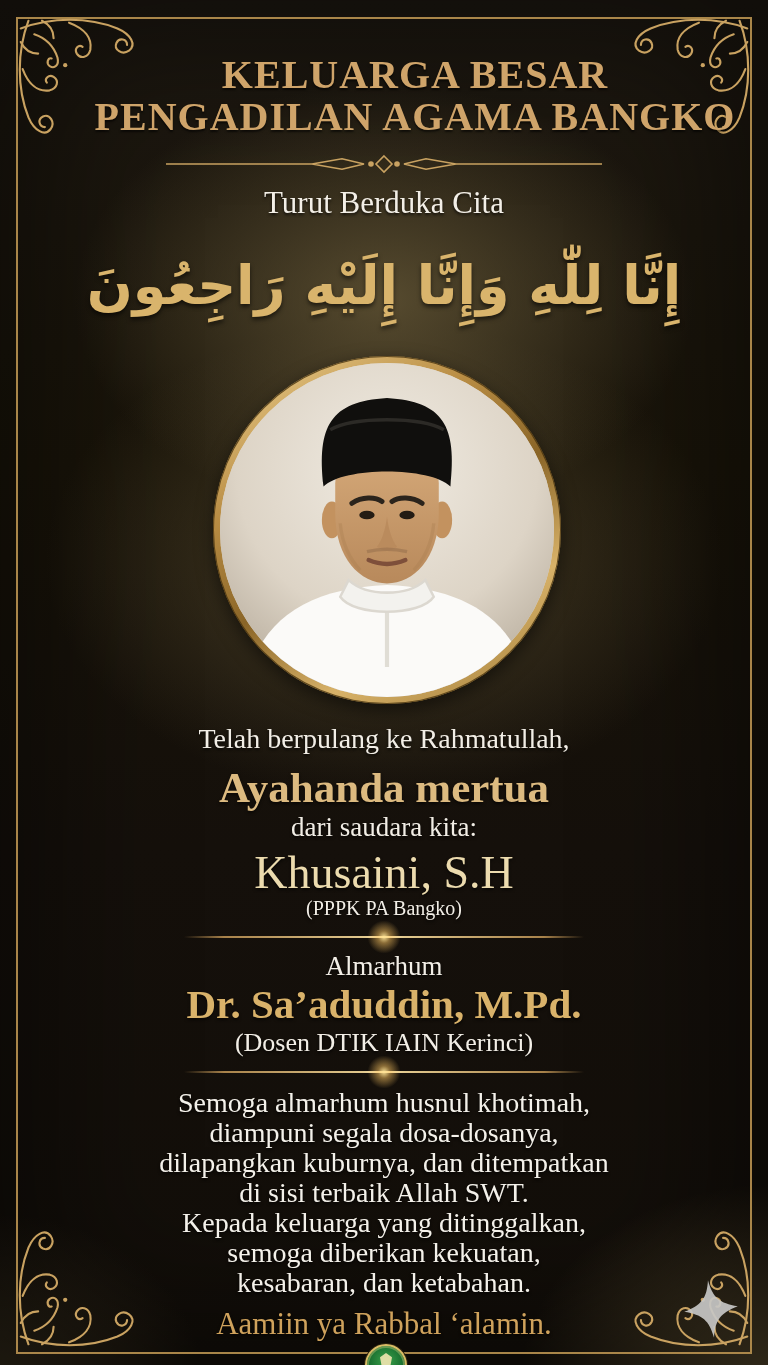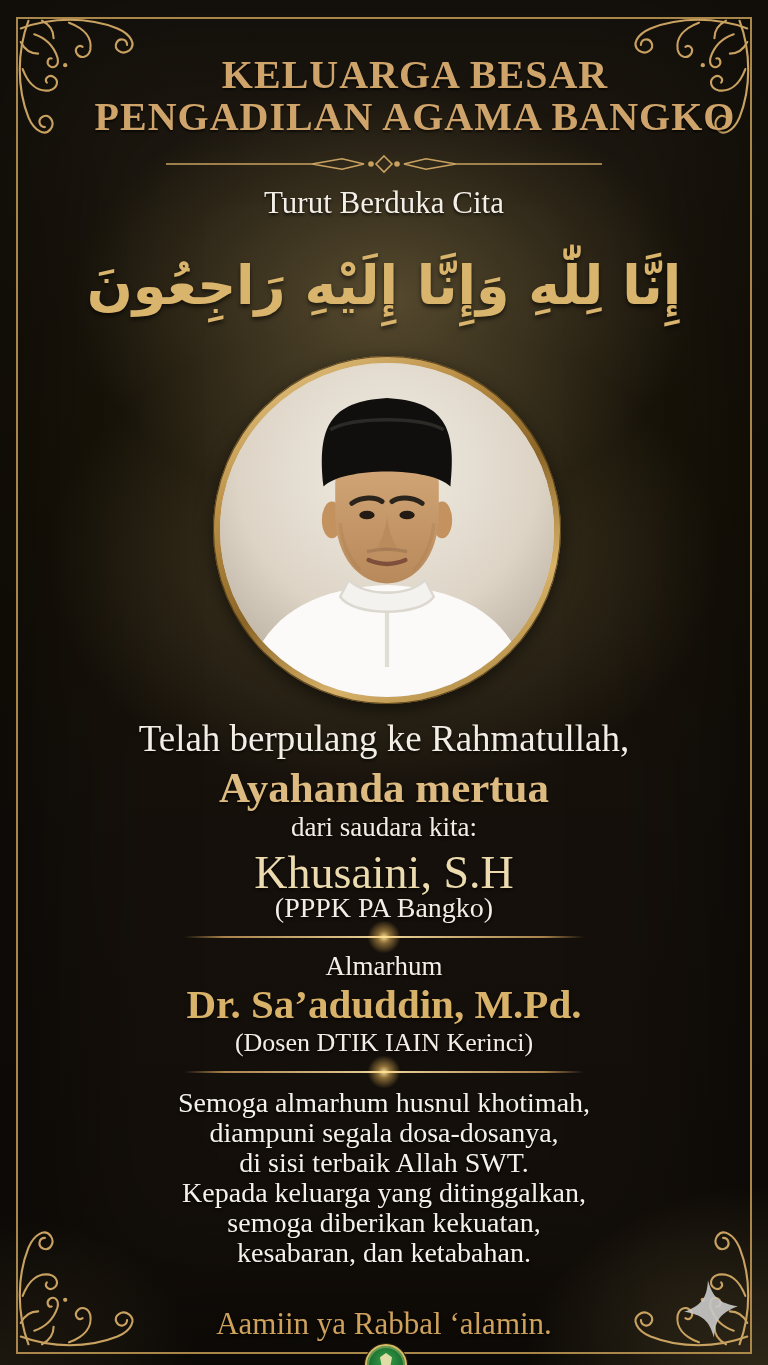--- a/index.html
+++ b/index.html
@@ -20,25 +20,25 @@
   .org-block{top:54px;margin-left:31px;}
   .condolence{top:186px;font-size:31px;line-height:34px;color:#f3efe7;text-shadow:0 2px 3px rgba(0,0,0,.7);text-align:center;}
   .arabic{top:230px;font-family:"DejaVu Sans",sans-serif;font-weight:700;font-size:54px;line-height:112px;color:#d9b46c;text-shadow:0 3px 4px rgba(0,0,0,.55);}
   .title-divider{position:absolute;left:164px;top:152px;}
   .photo-ring{
     position:absolute;left:213px;top:356px;width:348px;height:348px;border-radius:50%;
     background:linear-gradient(150deg,#f0d493 0%,#b98d44 30%,#8a6527 52%,#d8b269 74%,#9c7733 100%);
     box-shadow:0 6px 18px rgba(0,0,0,.55), inset 0 0 0 1px rgba(70,50,15,.8);
   }
   .photo{position:absolute;left:7px;top:7px;width:334px;height:334px;border-radius:50%;overflow:hidden;background:#ddd4c6;}
-  .passed-line{top:722px;font-size:37px;line-height:34px;color:#f2eee6;text-shadow:0 2px 3px rgba(0,0,0,.7);}
+  .passed-line{top:722px;font-size:28px;line-height:34px;color:#f2eee6;text-shadow:0 2px 3px rgba(0,0,0,.7);}
   .relation{top:762px;font-size:43px;line-height:52px;color:#dcba80;text-shadow:0 2px 3px rgba(0,0,0,.6);font-weight:bold;}
   .subline{top:812px;font-size:27px;line-height:30px;color:#f2eee6;text-shadow:0 2px 3px rgba(0,0,0,.7);text-align:center;}
   .relative-name{top:846px;font-size:46px;line-height:54px;color:#ecdbae;text-shadow:0 2px 3px rgba(0,0,0,.6);}
-  .relative-unit{top:892px;font-size:28px;line-height:32px;color:#f2eee6;text-shadow:0 2px 3px rgba(0,0,0,.7);}
+  .relative-unit{top:892px;font-size:20px;line-height:32px;color:#f2eee6;text-shadow:0 2px 3px rgba(0,0,0,.7);}
   .deceased-label{top:950px;font-size:27px;line-height:32px;color:#f2eee6;text-shadow:0 2px 3px rgba(0,0,0,.7);}
   .deceased-name{top:980px;font-size:41px;line-height:48px;font-weight:700;color:#d9b26a;text-shadow:0 2px 3px rgba(0,0,0,.6);}
   .deceased-title{top:1028px;font-size:26px;line-height:30px;color:#f2eee6;text-shadow:0 2px 3px rgba(0,0,0,.7);}
   .glow-divider{position:absolute;left:184px;width:400px;height:2px;
     background:linear-gradient(90deg, rgba(200,160,90,0) 0%, #a8824a 10%, #e2c98e 45%, #ffe9b0 50%, #e2c98e 55%, #a8824a 90%, rgba(200,160,90,0) 100%);}
   .glow-divider::after{content:"";position:absolute;left:50%;top:50%;width:36px;height:36px;transform:translate(-50%,-50%);
     background:radial-gradient(circle, rgba(255,228,150,.95) 0%, rgba(255,200,100,.5) 24%, rgba(255,190,90,0) 65%);border-radius:50%;}
   .gd1{top:936px;} .gd2{top:1071px;}
   .prayer{top:1088px;font-size:28px;line-height:30px;color:#f4f1ea;text-shadow:0 2px 3px rgba(0,0,0,.75);}
   .closing{top:1306px;font-size:31px;line-height:36px;color:#cfa25c;text-shadow:0 2px 3px rgba(0,0,0,.6);}
@@ -189,20 +189,21 @@
 
   <div class="center-text deceased-label">Almarhum</div>
   <div class="center-text deceased-title">(Dosen DTIK IAIN Kerinci)</div>
   <div class="center-text deceased-name">Dr. Sa’aduddin, M.Pd.</div>
 
   <div class="glow-divider gd2"></div>
 
   <div class="center-text prayer">
     <div>Semoga almarhum husnul khotimah,</div>
     <div>diampuni segala dosa-dosanya,</div>
+    <div>dilapangkan kuburnya, dan ditempatkan</div>
     <div>di sisi terbaik Allah SWT.</div>
     <div>Kepada keluarga yang ditinggalkan,</div>
     <div>semoga diberikan kekuatan,</div>
     <div>kesabaran, dan ketabahan.</div>
   </div>
 
   <div class="center-text closing">Aamiin ya Rabbal ‘alamin.</div>
 
   <svg class="sparkle" width="54" height="58" viewBox="0 0 54 58">
     <path d="M27,0 C30,18 36,24 54,29 C36,34 30,40 27,58 C24,40 18,34 0,29 C18,24 24,18 27,0 Z" fill="#c7c7c5" opacity="0.92"></path>

